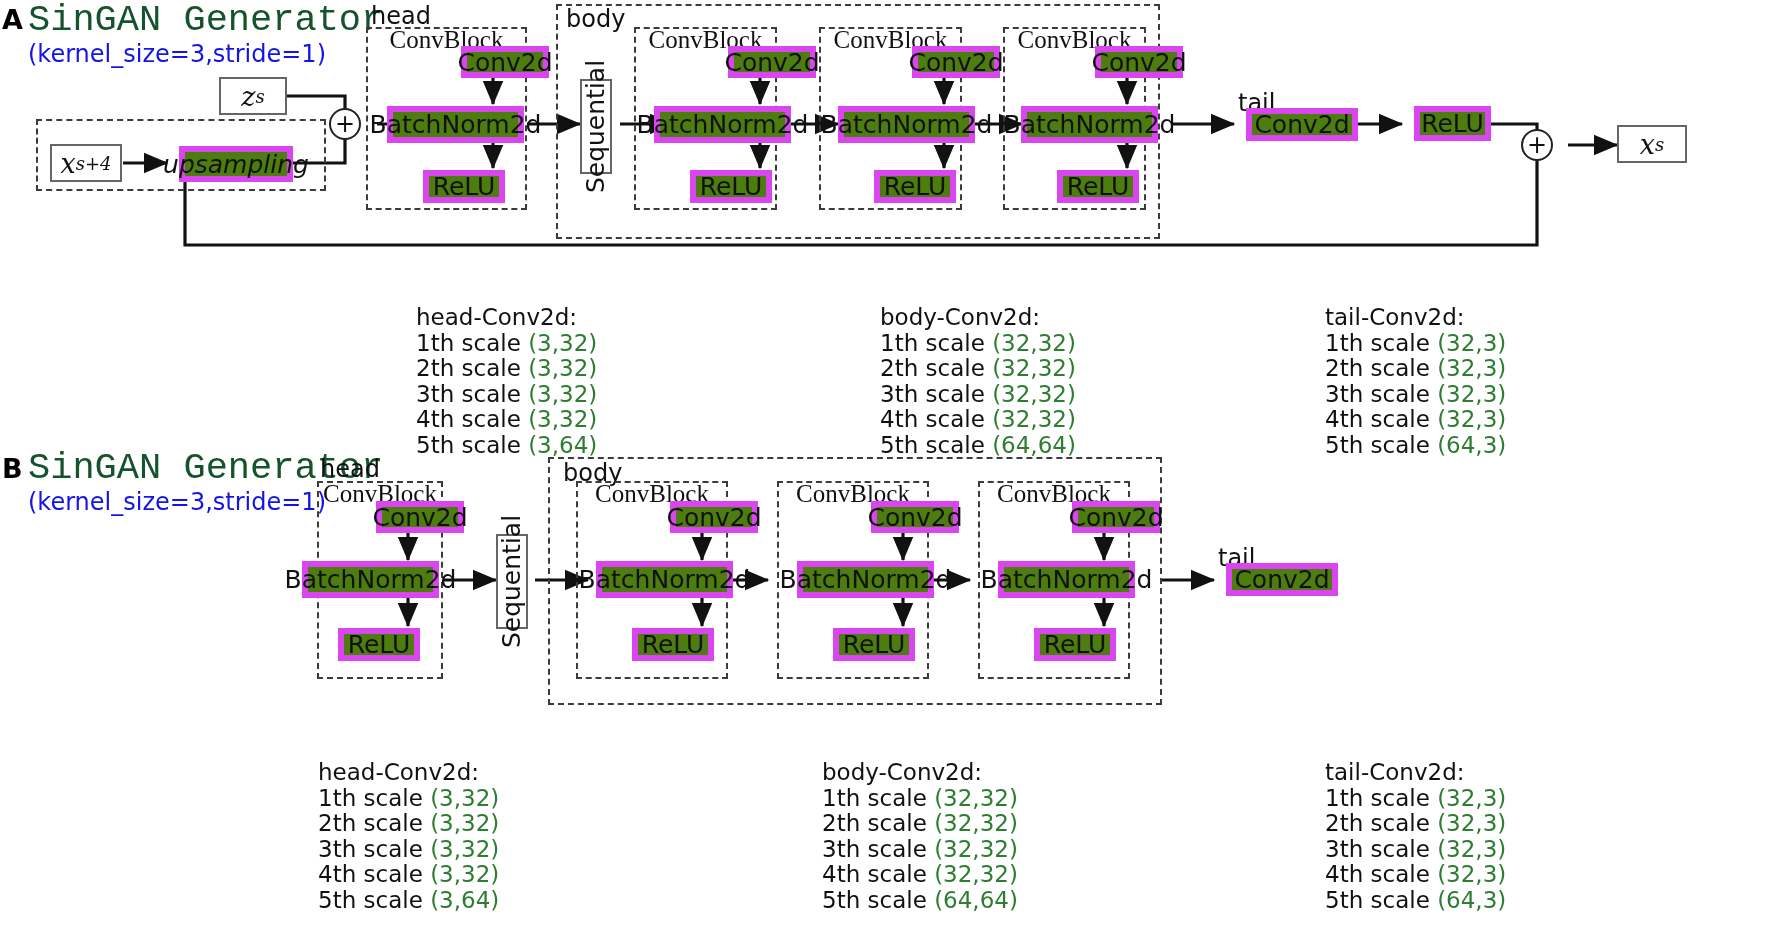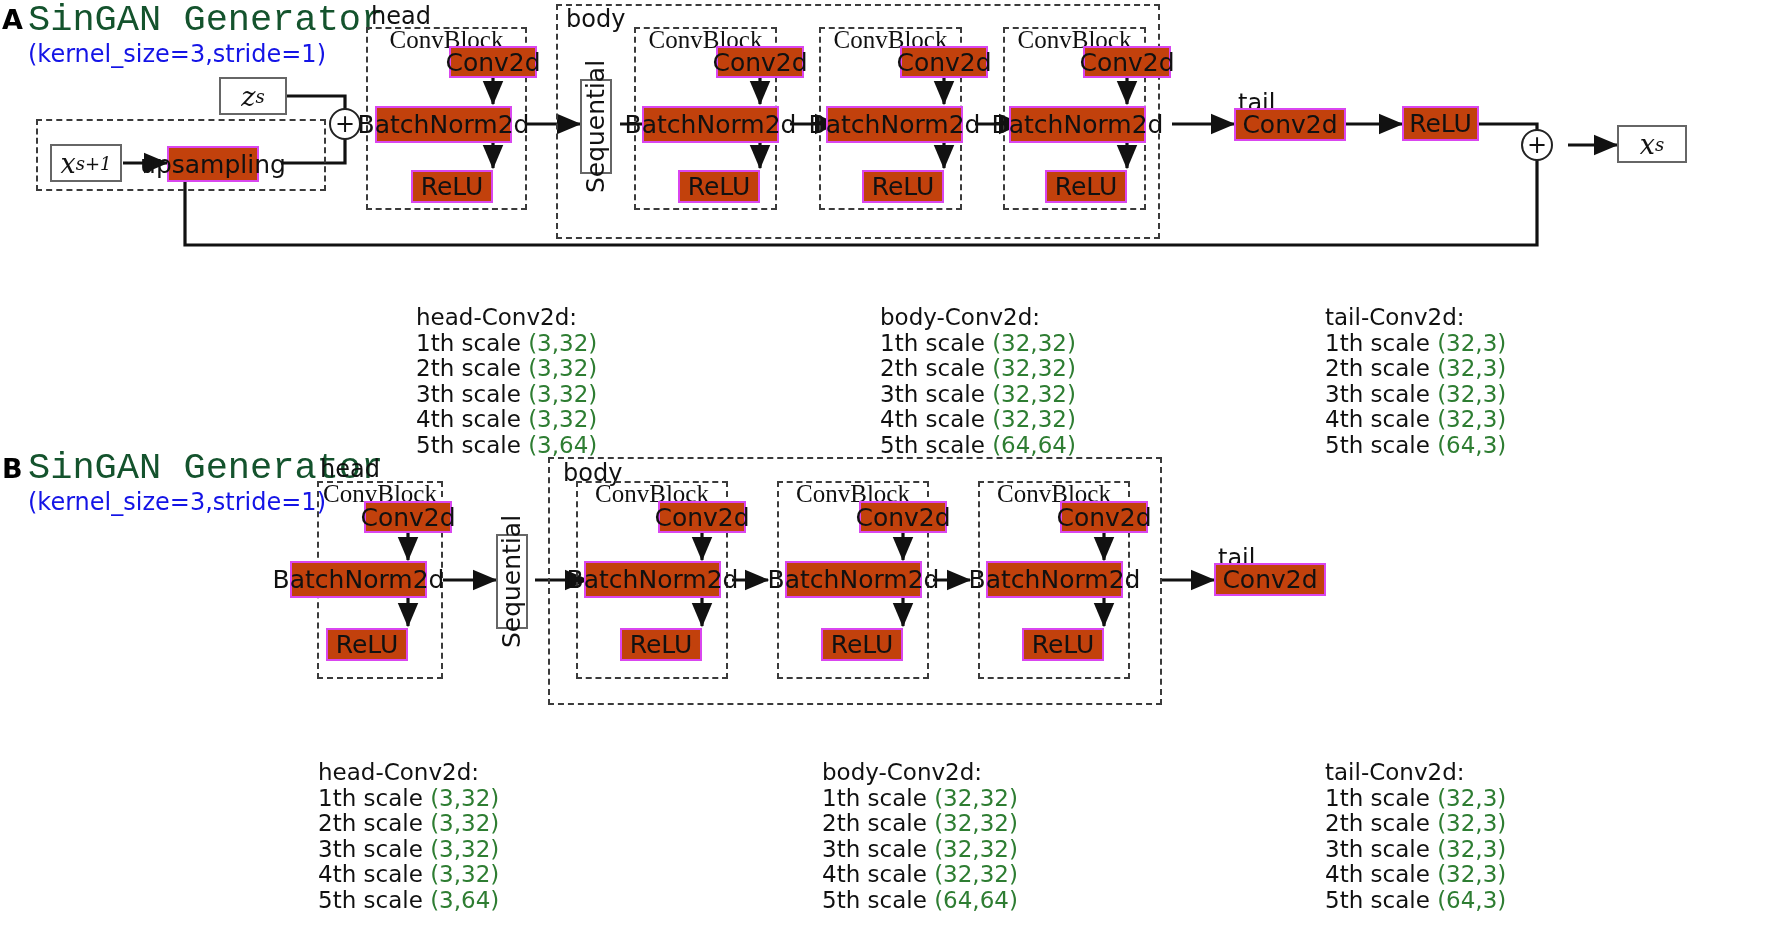--- a/index.html
+++ b/index.html
@@ -44,29 +44,30 @@
     font-size: 24px;
     color: #1414e6;
     line-height: 1;
     white-space: nowrap;
   }
 
   
   .node {
     position: absolute;
     box-sizing: border-box;
-    border: 2px solid #d946ef;
-    background: #c2410c;
+    border: 6px solid #d946ef;
+    background: #4d7c0f;
     display: flex;
     align-items: center;
     justify-content: center;
     font-family: "DejaVu Sans", sans-serif;
     font-size: 25px;
     color: #111;
     white-space: nowrap;
+    margin-left: 12px;
   }
 
   
   .group {
     position: absolute;
     box-sizing: border-box;
     border: 2px dashed #3b3b3b;
     background: transparent;
   }
   .group-label {
@@ -232,24 +233,24 @@
   </svg>
 
   <div class="abs panel-letter" style="left:2px; top:6px;">A</div>
   <div class="abs panel-title" style="left:28px; top:2px;">SinGAN Generator</div>
   <div class="abs panel-sub" style="left:28px; top:42px;">(kernel_size=3,stride=1)</div>
 
   <div class="group" style="left:36px; top:119px; width:290px; height:72px;"></div>
 
   <div class="mathbox" style="left:50px; top:144px; width:72px; height:38px;">
     <span>x</span>
-      <span class="sub">s+1</span>
-  </div>
-
-  <div class="node" style="left:167px; top:146px; width:92px; height:36px;">upsampling</div>
+      <span class="sub">s+4</span>
+  </div>
+
+  <div class="node" style="left:167px; top:146px; width:114px; height:36px;font-style:italic;">upsampling</div>
 
   <div class="mathbox" style="left:219px; top:77px; width:68px; height:38px;">
     <span>z</span>
       <span class="sub">s</span>
   </div>
 
   <div class="adder" style="left:329px; top:108px; width:32px; height:32px;">+</div>
 
   <div class="group-label" style="left:371px; top:2px;">head</div>
   <div class="group" style="left:366px; top:27px; width:161px; height:183px;"></div>

